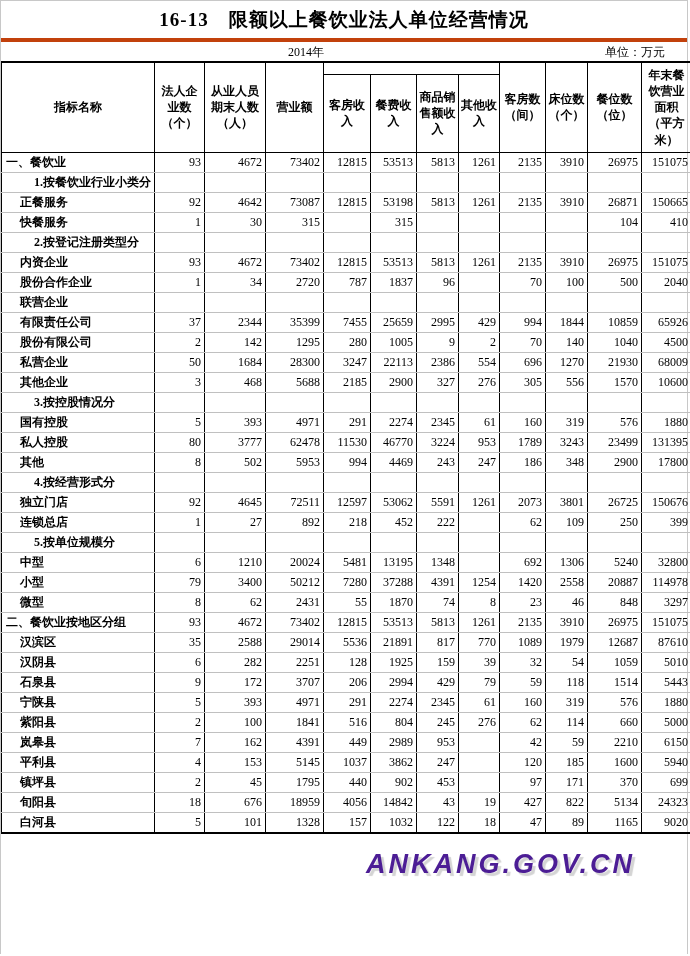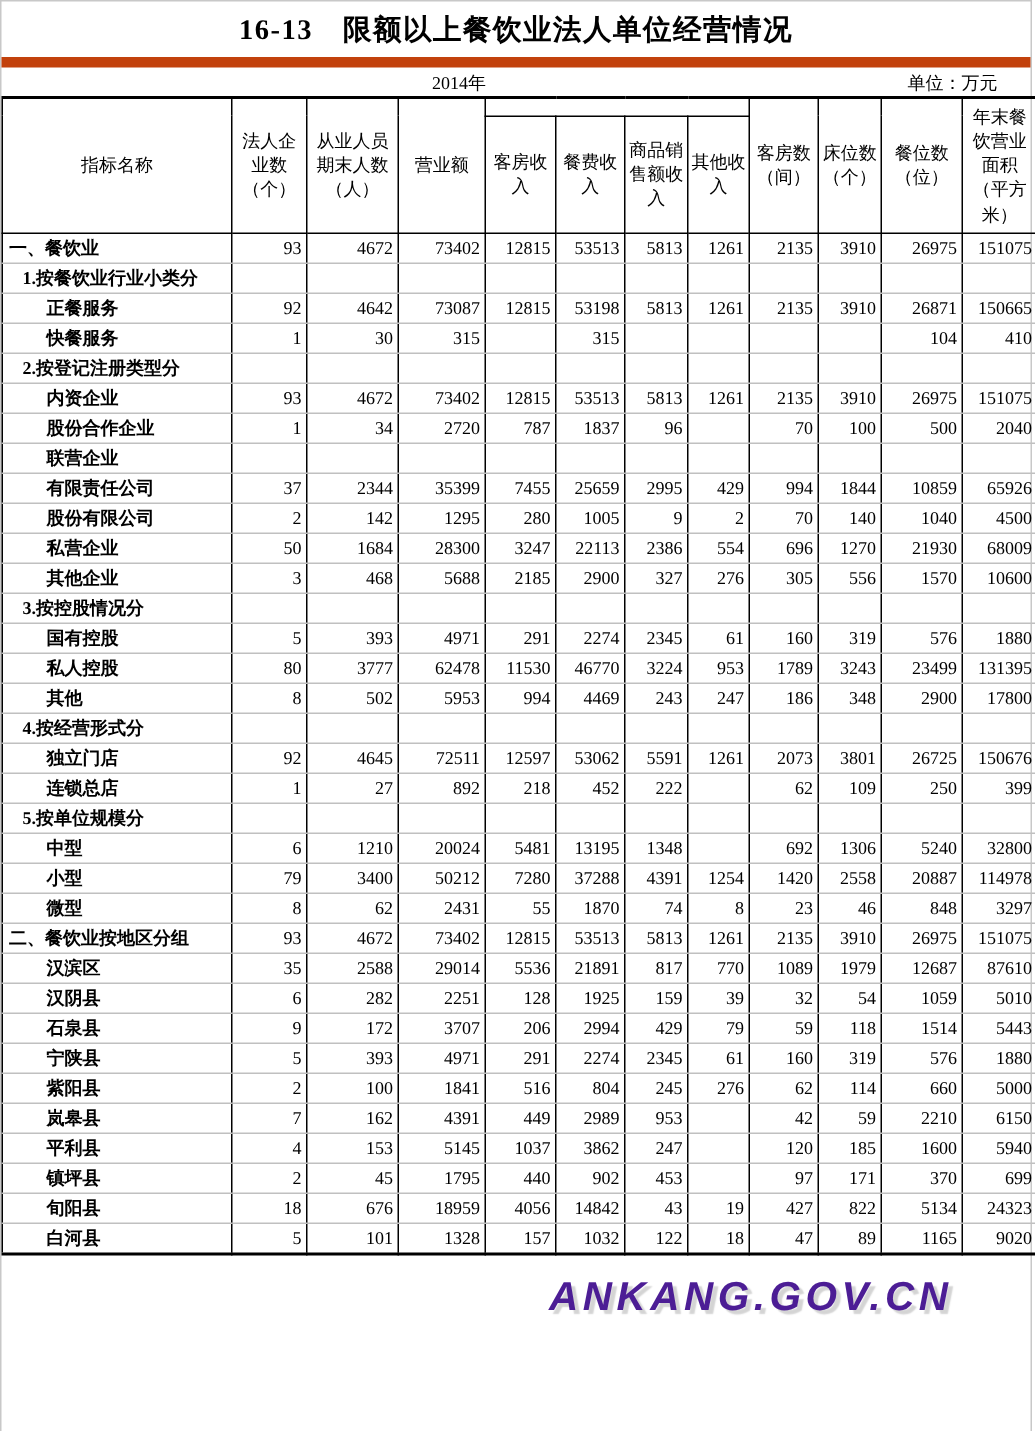--- a/index.html
+++ b/index.html
@@ -7,58 +7,58 @@
     width:690px; height:956px; background:#ffffff;
     font-family:"Liberation Serif", serif;
     color:#000;
   }
   .sheet {
     position:relative; width:688px; height:954px;
     border-left:1px solid #c8c8c8; border-right:1px solid #c8c8c8; border-top:1px solid #c8c8c8;
     box-sizing:border-box;
   }
   .title-row {
-    height:37px; border-bottom:7px solid #c2410c;
+    height:37px; border-bottom:4px solid #c2410c;
     display:flex; align-items:center; justify-content:center;
     font-size:19px; font-weight:bold; letter-spacing:1px;
   }
   .info-row {
     position:relative; height:19px; font-size:12px;margin-left:12px;
   }
   .info-year {
     position:absolute; left:0; width:586px; text-align:center; top:2px;
   }
   .info-unit {
     position:absolute; left:592px; right:4px; top:2px;
   }
   table.data {
     border-collapse:collapse; table-layout:fixed; width:688px;
     border-top:2px solid #000; border-bottom:2px solid #000;
     font-size:12px;
   }
   thead th {
-    border:1px solid #000; font-weight:normal;
+    border:1px solid #000; font-weight:bold;
     text-align:center; vertical-align:middle;
     padding:0 1px; line-height:1.35; overflow:hidden;
   }
   tr.h1 { height:12px; }
   tr.h2 { height:78px; }
   th.group-empty { border-bottom:1px solid #000; }
   tbody td {
     height:19px; padding:0 3px; overflow:hidden; white-space:nowrap;
     border-left:1px solid #000; border-right:1px solid #000;
     border-bottom:1px solid #c0c0c0;
     vertical-align:middle;
   }
   tbody tr:last-child td { border-bottom:none; }
   td.num { text-align:right; }
   td.label { text-align:left;font-weight:bold; }
   .ind0 { padding-left:4px; }
-  .ind1 { padding-left:13px;margin-left:20px; }
-  .ind2 { padding-left:29px; }
+  .ind1 { padding-left:32px;margin-left:20px; }
+  .ind2 { padding-left:18px; }
   .watermark {
     position:absolute; top:848px; right:52px;
     font-family:"Liberation Sans", sans-serif;
     font-size:27px; font-style:italic; font-weight:bold;
     letter-spacing:3px; color:#4c1d95;
     text-shadow:3px 3px 1px #d4d4d4;
     user-select:none;
   }
 </style>
 </head>

